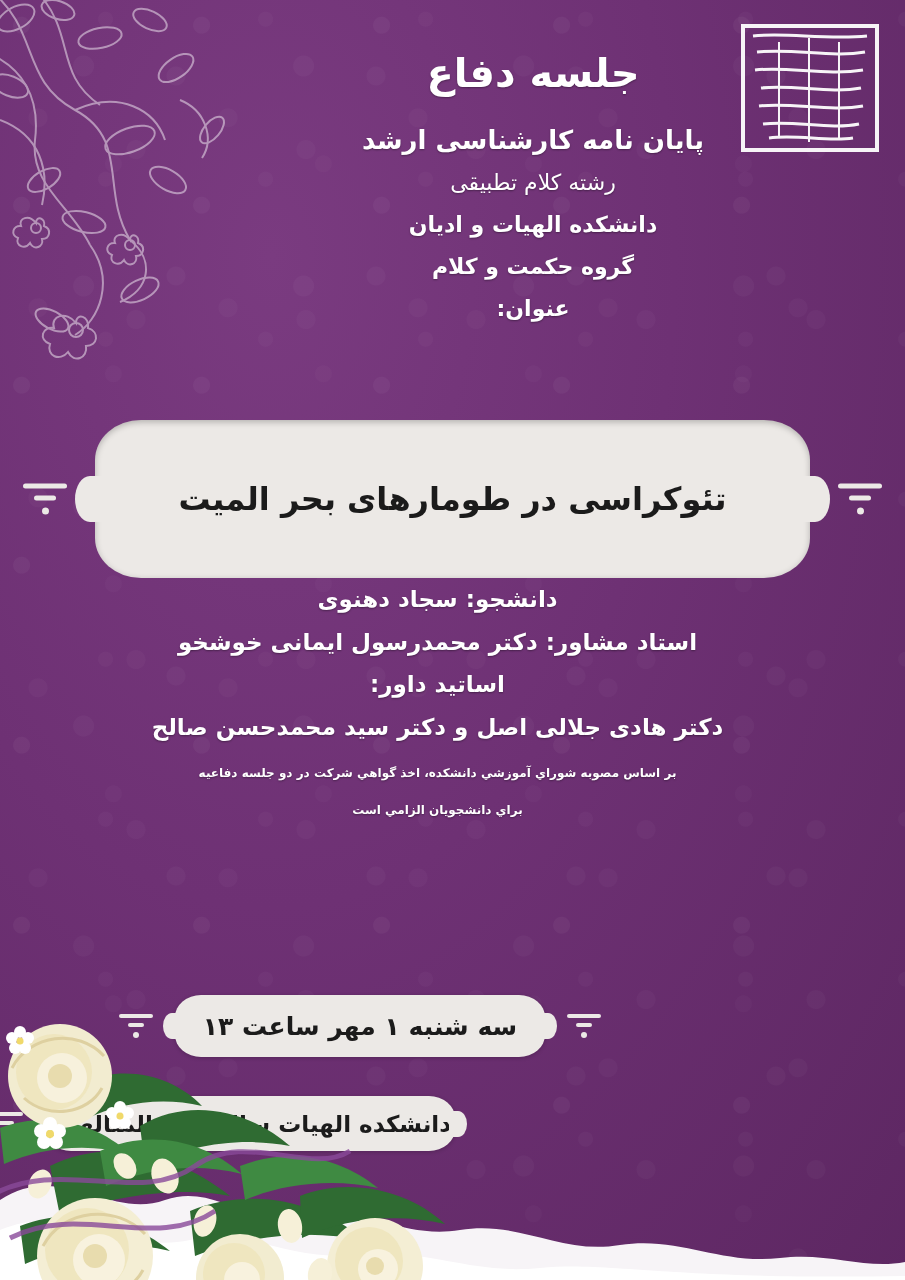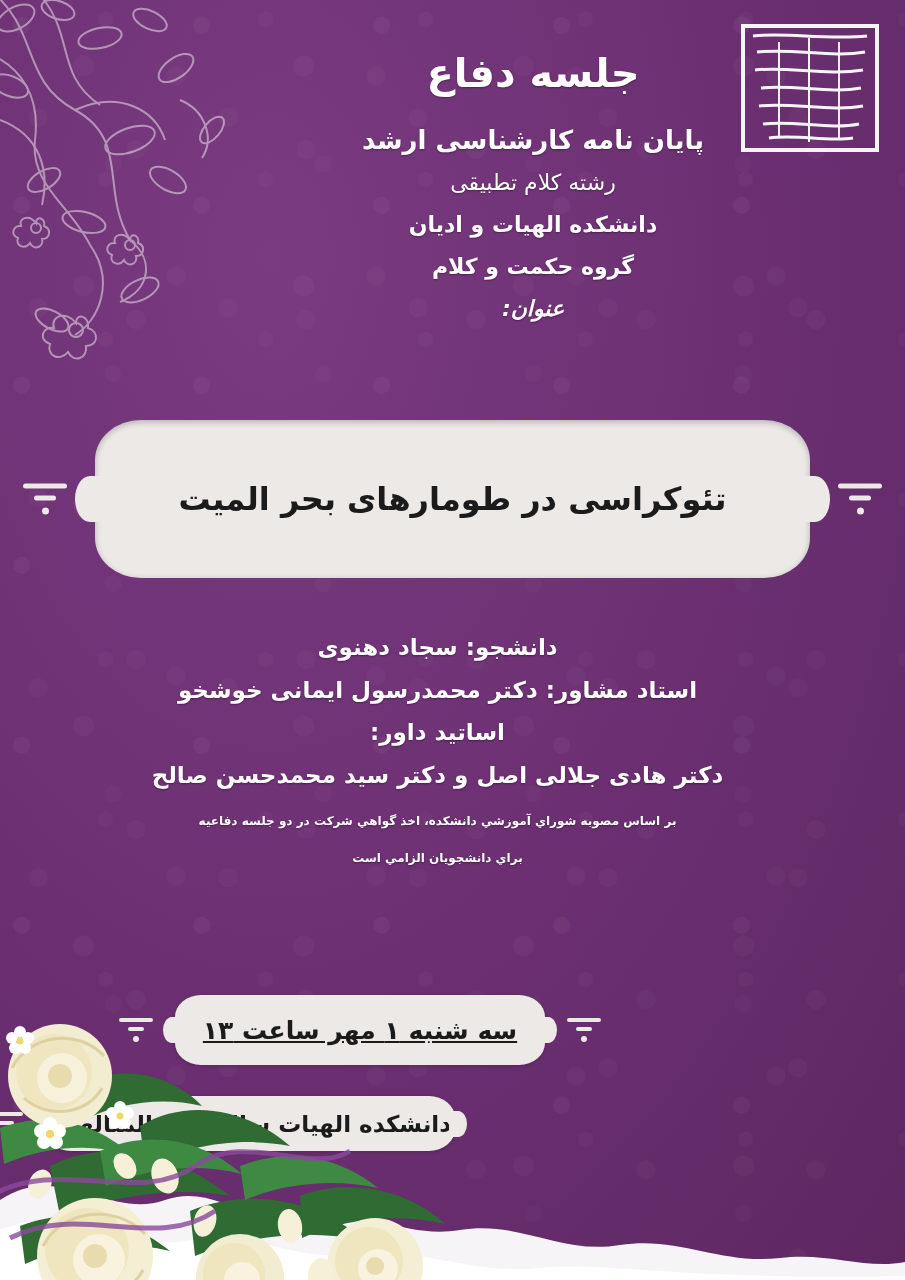--- a/index.html
+++ b/index.html
@@ -49,21 +49,21 @@
   #header{
     position:absolute;top:48px;right:72px;width:600px;
     text-align:center;color:#ffffff;
     text-shadow:0 1px 2px rgba(0,0,0,.35);
   }
   .h1{font-size:40px;font-weight:bold;line-height:1.25;letter-spacing:.5px;}
   .h2{font-size:26px;font-weight:bold;line-height:1.7;margin-top:20px;}
   .h3{font-size:22px;font-weight:normal;line-height:1.9;}
   .h4{font-size:22px;font-weight:bold;line-height:1.9;}
   .h5{font-size:22px;font-weight:bold;line-height:1.9;}
-  .h6{font-size:22px;font-weight:bold;line-height:1.9;font-style:italic;}
+  .h6{font-size:22px;font-weight:bold;line-height:1.9;}
 
   
   #title-plaque{
     position:absolute;top:420px;right:95px;width:715px;height:158px;
   }
   .plaque-body{
     position:absolute;inset:0;
     background:#ece9e6;
     border-radius:46px/40px;
     box-shadow:0 2px 6px rgba(0,0,0,.25) inset;
@@ -88,35 +88,34 @@
     position:absolute;inset:0;display:flex;align-items:center;justify-content:center;
     font-size:32px;font-weight:bold;color:#1b1b1b;text-align:center;
     padding:0 30px;box-sizing:border-box;line-height:1.5;
   }
 
   
   #details{
     position:absolute;top:578px;right:60px;width:815px;
     text-align:center;color:#ffffff;
     text-shadow:0 1px 2px rgba(0,0,0,.35);
-    margin-top:48px;
   }
   .det{font-size:23px;font-weight:bold;line-height:1.85;}
   .note{
     font-size:12px;font-weight:bold;line-height:1.9;margin-top:14px;color:#ffffff;
   }
 
   
   .ribbon{
     position:absolute;background:#ece9e6;border-radius:26px/22px;
     display:flex;align-items:center;justify-content:center;
     color:#1b1b1b;font-weight:bold;
     box-shadow:0 1px 4px rgba(0,0,0,.2);
   }
-  #ribbon-date{top:995px;right:360px;width:370px;height:70px;font-size:25px;text-decoration:underline;}
+  #ribbon-date{top:995px;right:360px;width:370px;height:62px;font-size:25px;}
   #ribbon-place{top:1096px;right:450px;width:410px;height:55px;font-size:23px;}
   .rib-notch{
     position:absolute;top:50%;transform:translateY(-50%);
     width:18px;height:26px;background:#ece9e6;
   }
   .rib-notch.l{left:-12px;border-radius:50% 0 0 50%;}
   .rib-notch.r{right:-12px;border-radius:0 50% 50% 0;}
   .rib-dots{
     position:absolute;top:50%;transform:translateY(-50%);
     display:flex;flex-direction:column;gap:5px;align-items:center;

